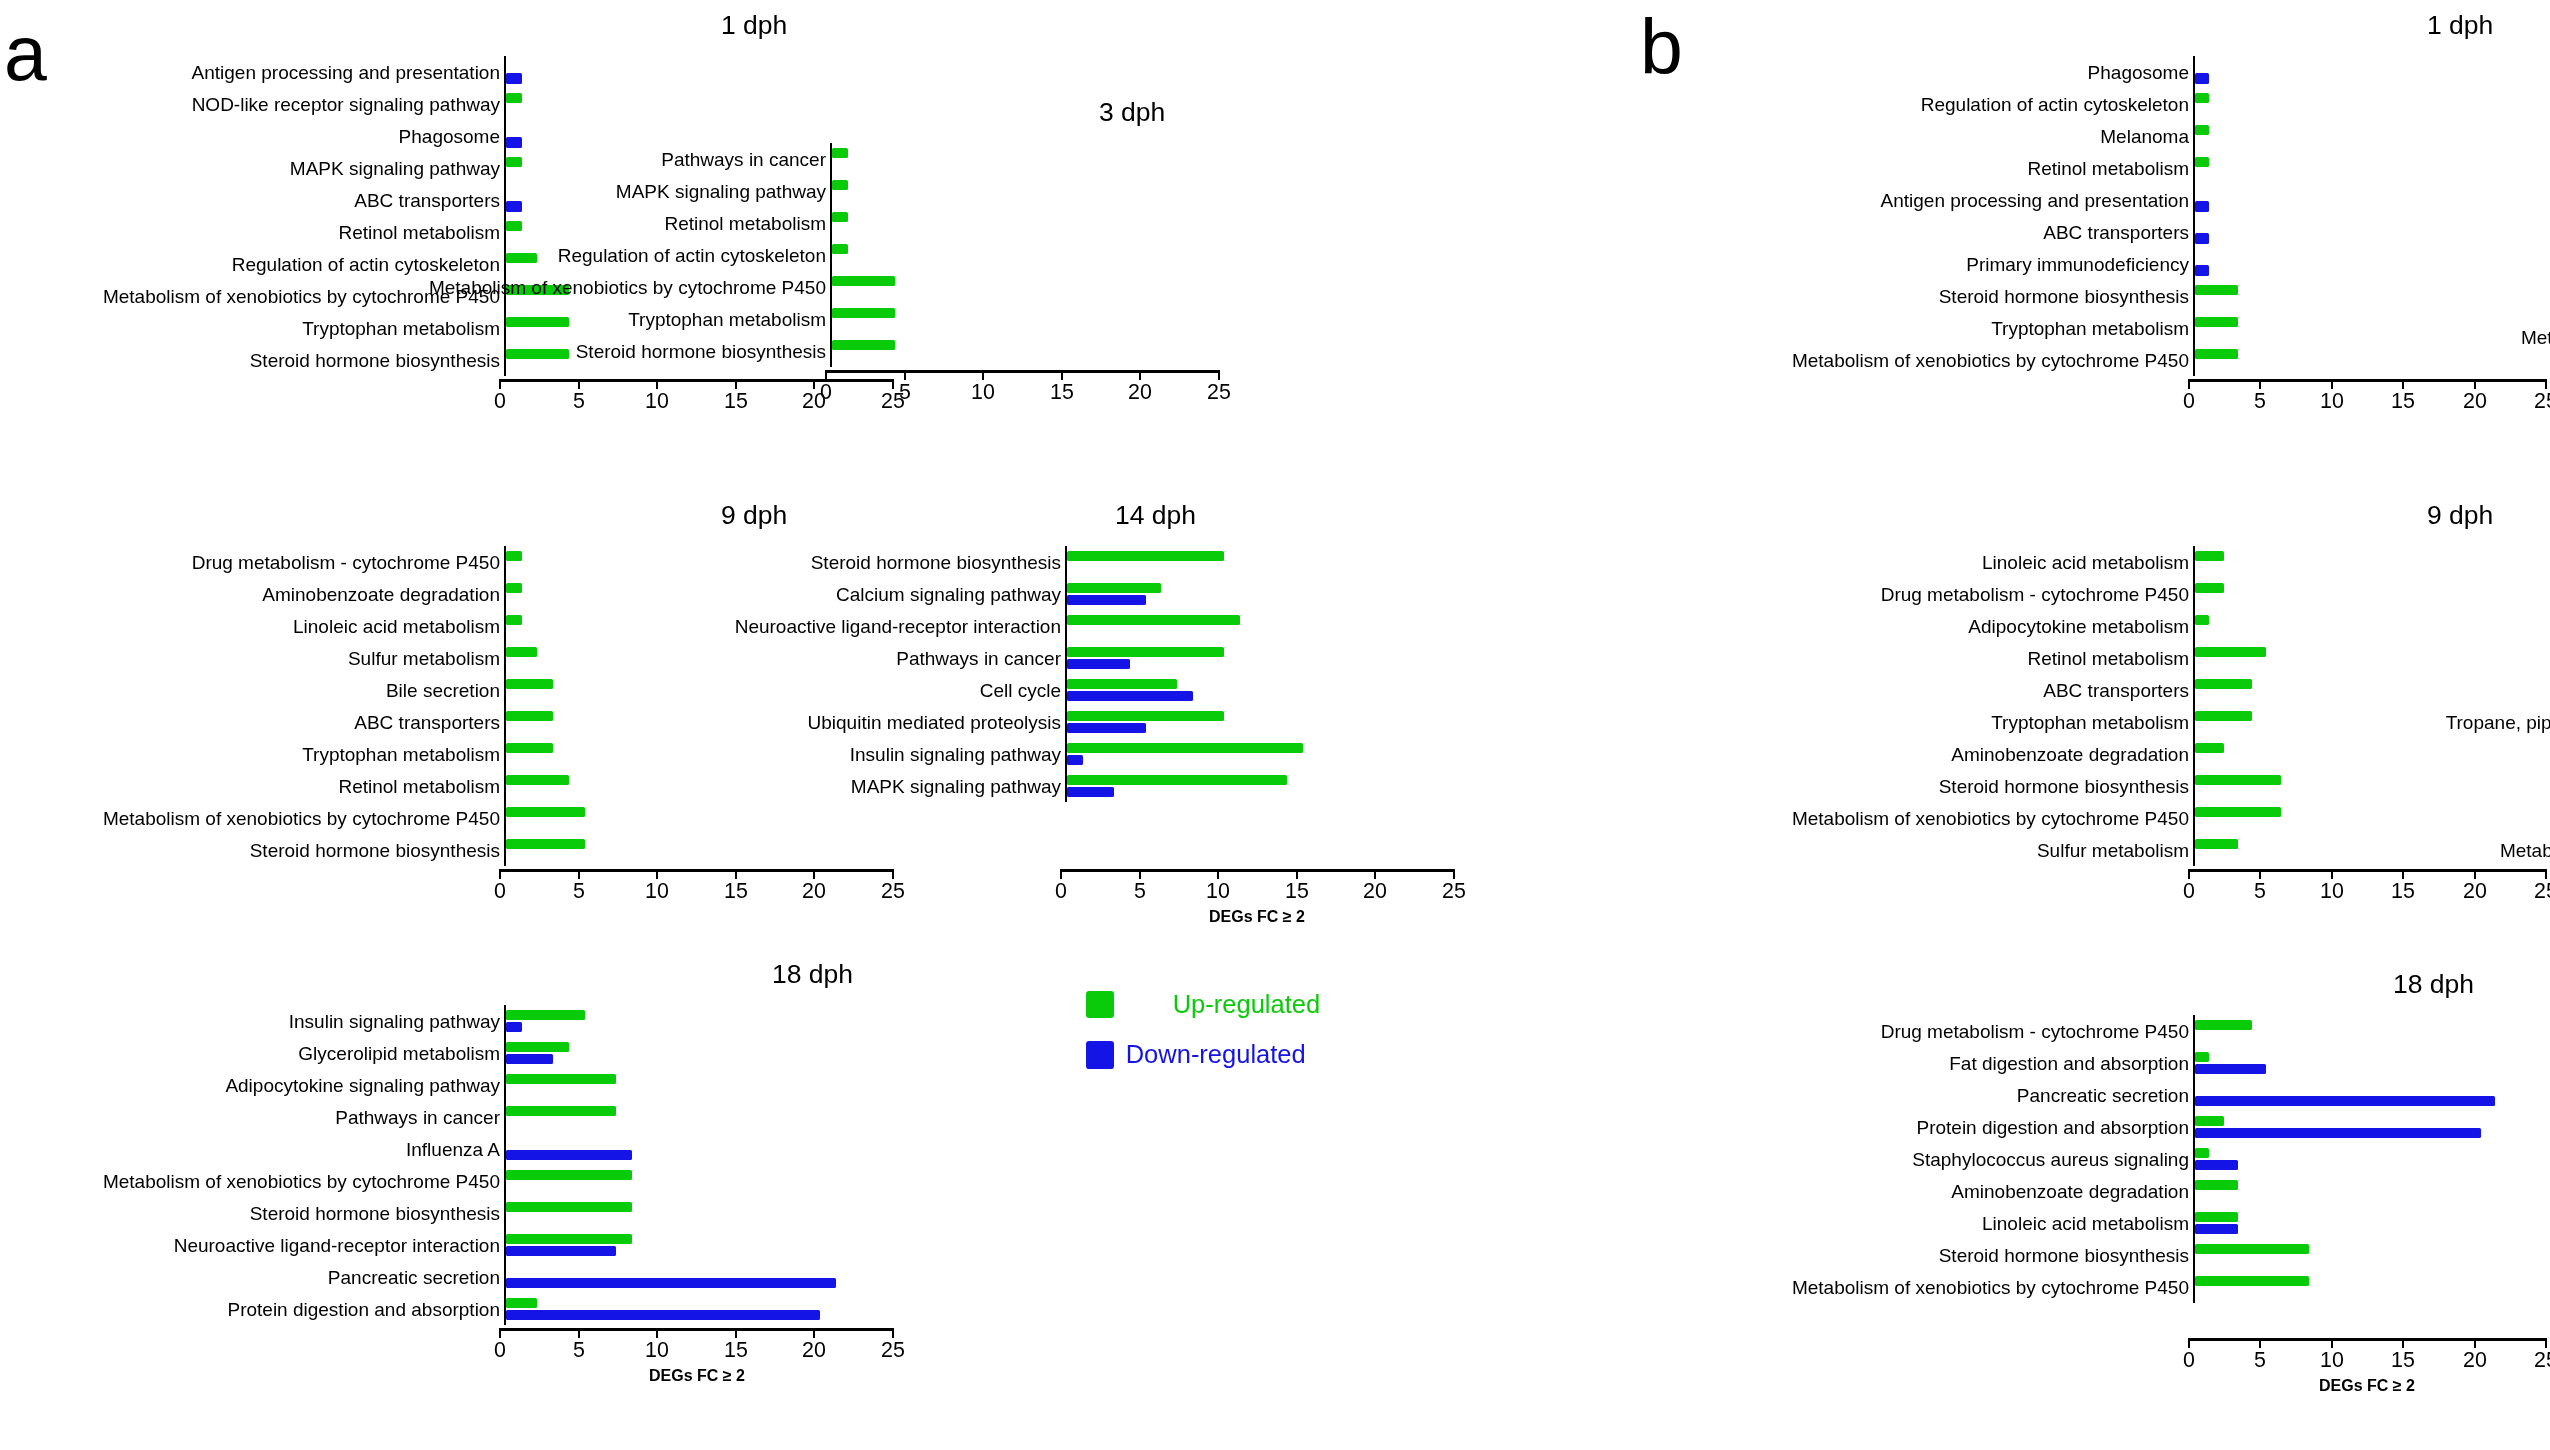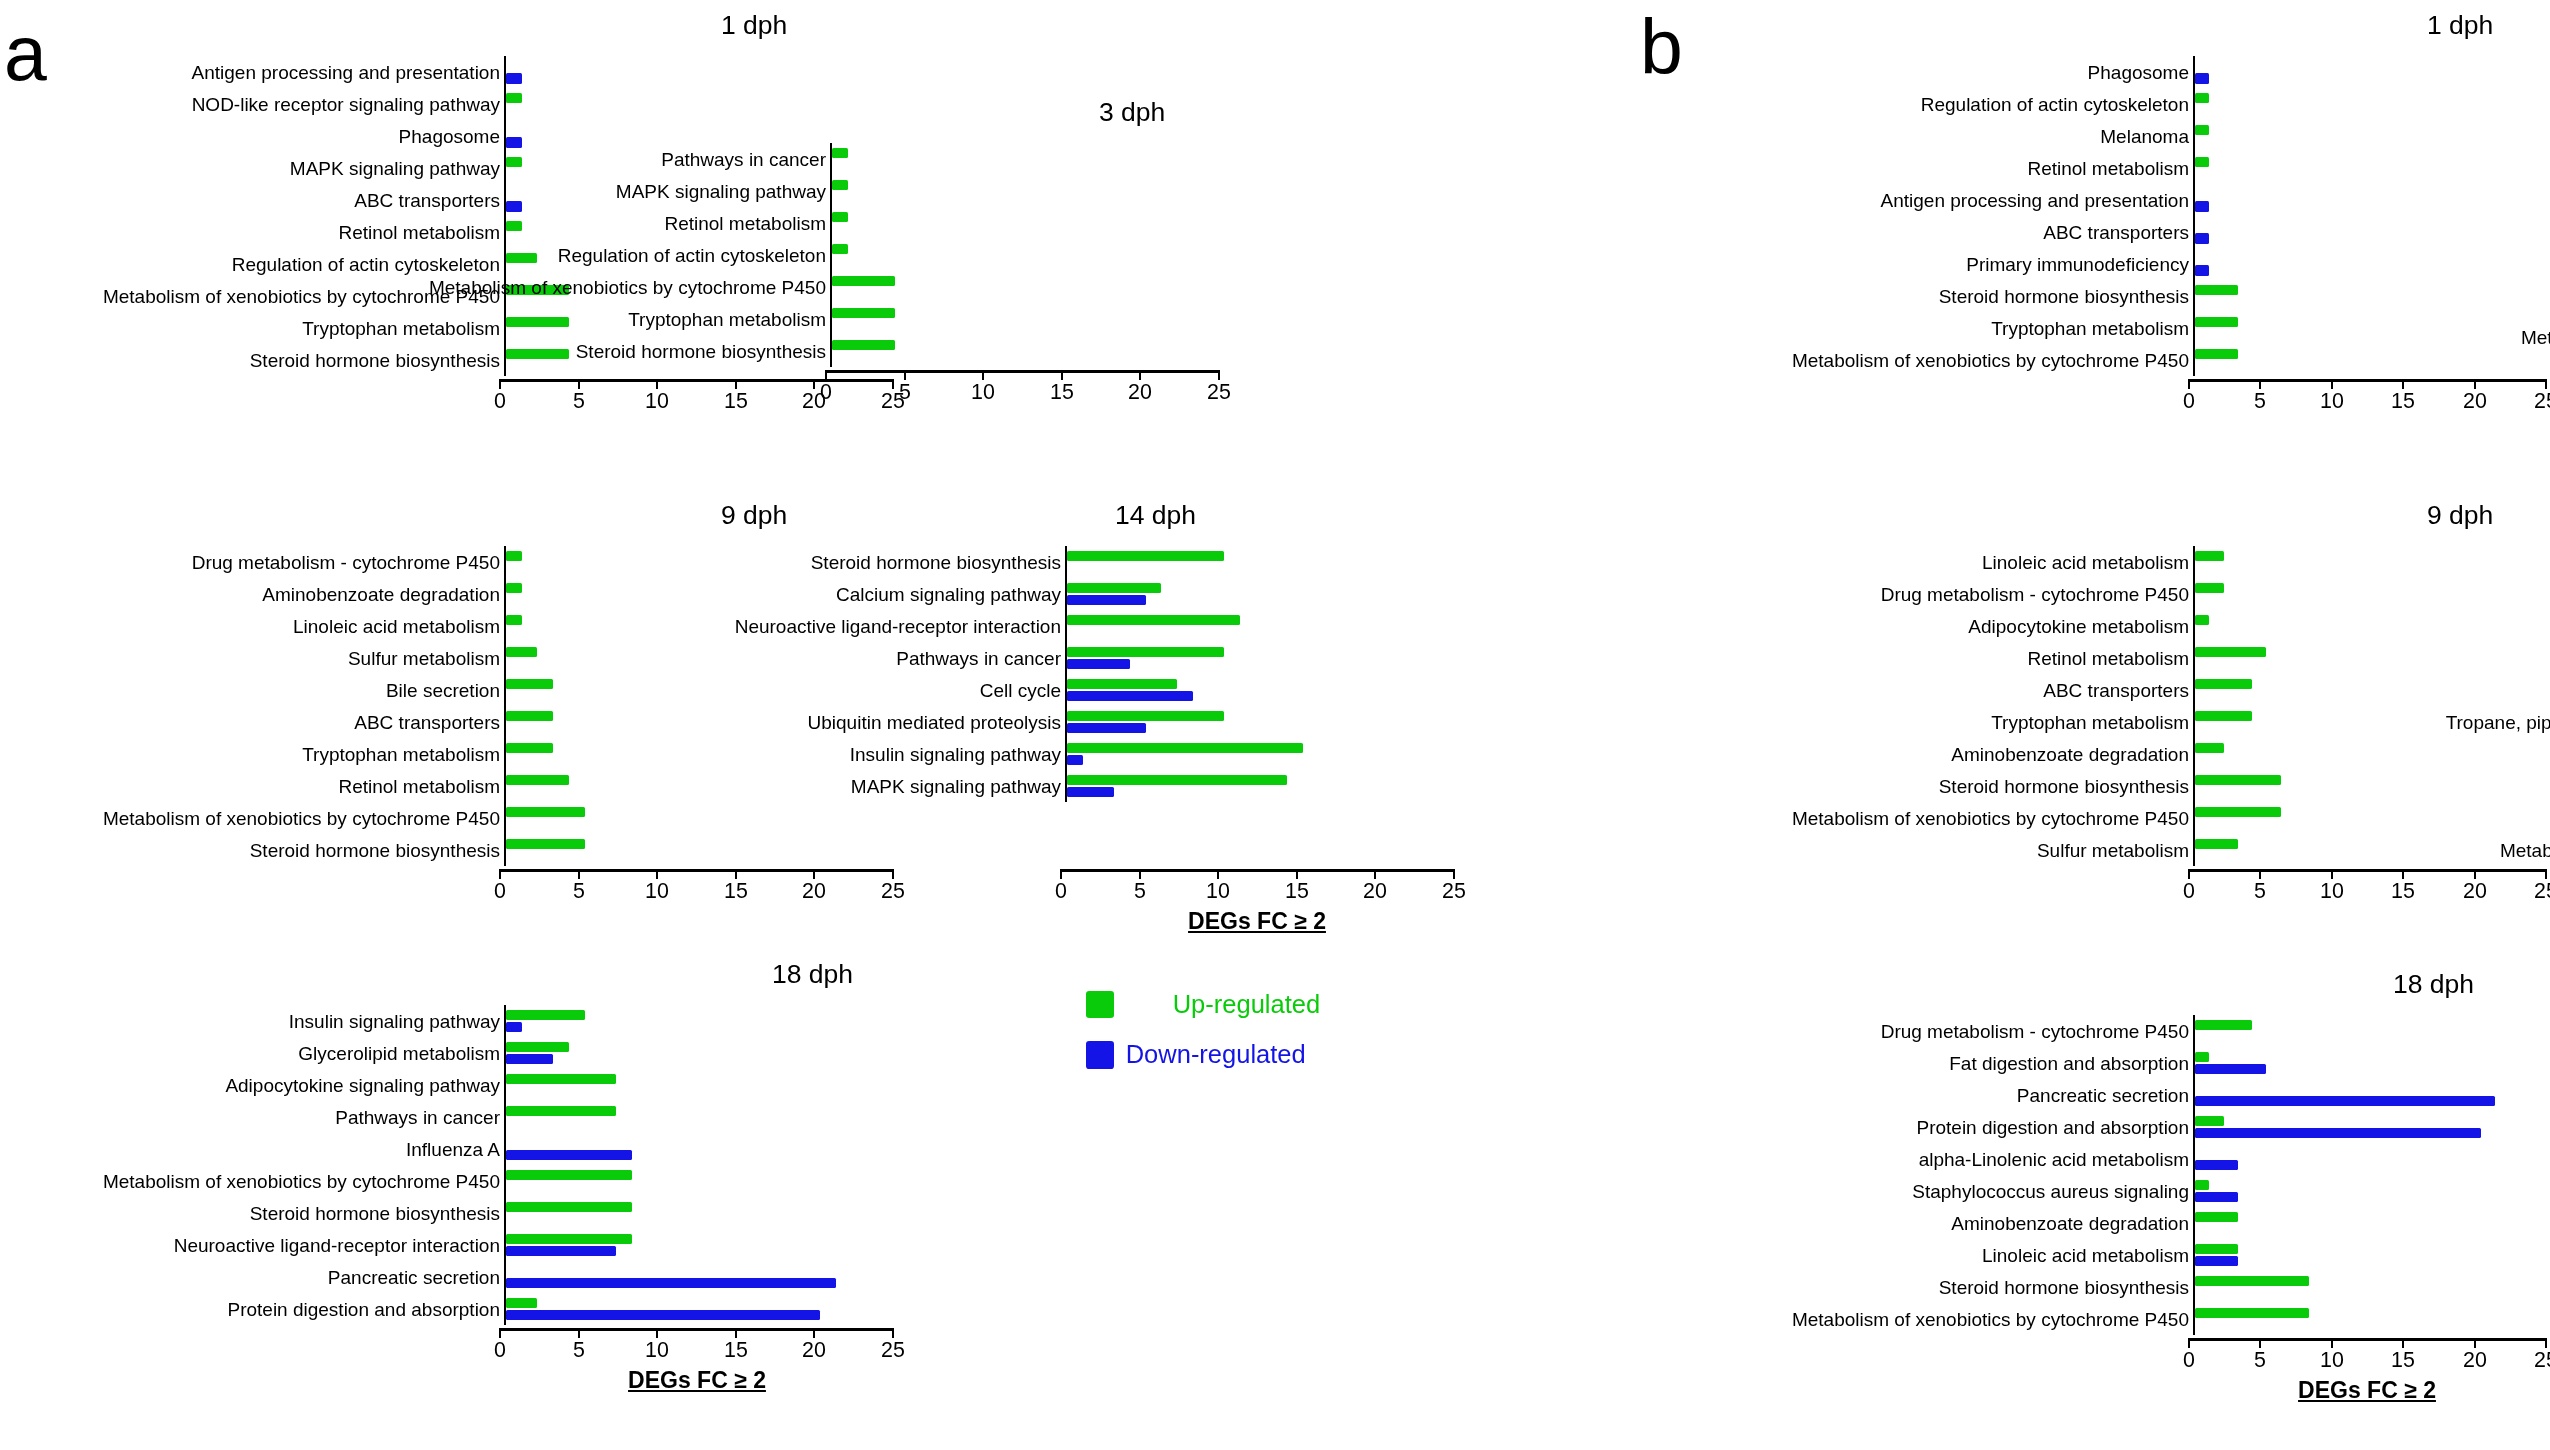--- a/index.html
+++ b/index.html
@@ -18,21 +18,21 @@
   .row-bars{position:relative;flex:1 1 auto;height:100%;border-left:2.6px solid #000;}
   .barpair{position:absolute;left:0;top:0;width:100%;height:100%;display:flex;flex-direction:column;justify-content:center;}
   .bar{display:block;border-radius:1.5px;}
   .bar.up{background:#0ACB0A;}
   .bar.down{background:#1414E6;}
 
   .axis{position:relative;height:36px;}
   .axis-line{position:absolute;left:0;top:0;height:2.6px;background:#000;}
   .tick{position:absolute;top:0;width:2px;height:10.2px;background:#000;}
   .ticklabel{position:absolute;top:10.2px;font-size:21.4px;transform:translateX(-50%);white-space:nowrap;}
-  .axis-title{position:absolute;font-size:23px;font-weight:bold;white-space:nowrap;text-decoration:underline;}
+  .axis-title{position:absolute;font-size:16px;font-weight:bold;white-space:nowrap;}
 
   .legend{position:absolute;}
   .legend-item{display:flex;align-items:center;margin-bottom:21.4px;}
   .legend-swatch{width:27.5px;height:27.5px;border-radius:3.1px;margin-right:12.2px;flex:0 0 auto;}
   .legend-text{font-size:25.5px;white-space:nowrap;}
   .lg-up .legend-swatch{background:#0ACB0A;}
   .lg-up .legend-text{color:#0ACB0A;margin-left:47px;}
   .lg-down .legend-swatch{background:#1414E6;}
   .lg-down .legend-text{color:#1414E6;}
 </style>
@@ -869,29 +869,20 @@
           <div class="row" style="height: 32px;">
             <div class="row-label" style="width: 490px;">Protein digestion and absorption</div>
             <div class="row-bars" style="width: 357px; height: 32px; flex: 0 0 357px;">
               <div class="barpair">
                 <span class="bar up" style="height: 10.7px; width: 28.6px; margin-bottom: 1.5px;"></span>
                 <span class="bar down" style="height: 10.7px; width: 286px;"></span>
               </div>
             </div>
           </div>
           <div class="row" style="height: 32px;">
-            <div class="row-label" style="width: 490px;">alpha-Linolenic acid metabolism</div>
-            <div class="row-bars" style="width: 357px; height: 32px; flex: 0 0 357px;">
-              <div class="barpair">
-                <span class="bar up" style="height: 10.7px; width: 0px; margin-bottom: 1.5px;"></span>
-                <span class="bar down" style="height: 10.7px; width: 43px;"></span>
-              </div>
-            </div>
-          </div>
-          <div class="row" style="height: 32px;">
             <div class="row-label" style="width: 490px;">Staphylococcus aureus signaling</div>
             <div class="row-bars" style="width: 357px; height: 32px; flex: 0 0 357px;">
               <div class="barpair">
                 <span class="bar up" style="height: 10.7px; width: 14.3px; margin-bottom: 1.5px;"></span>
                 <span class="bar down" style="height: 10.7px; width: 43px;"></span>
               </div>
             </div>
           </div>
           <div class="row" style="height: 32px;">
             <div class="row-label" style="width: 490px;">Aminobenzoate degradation</div>

